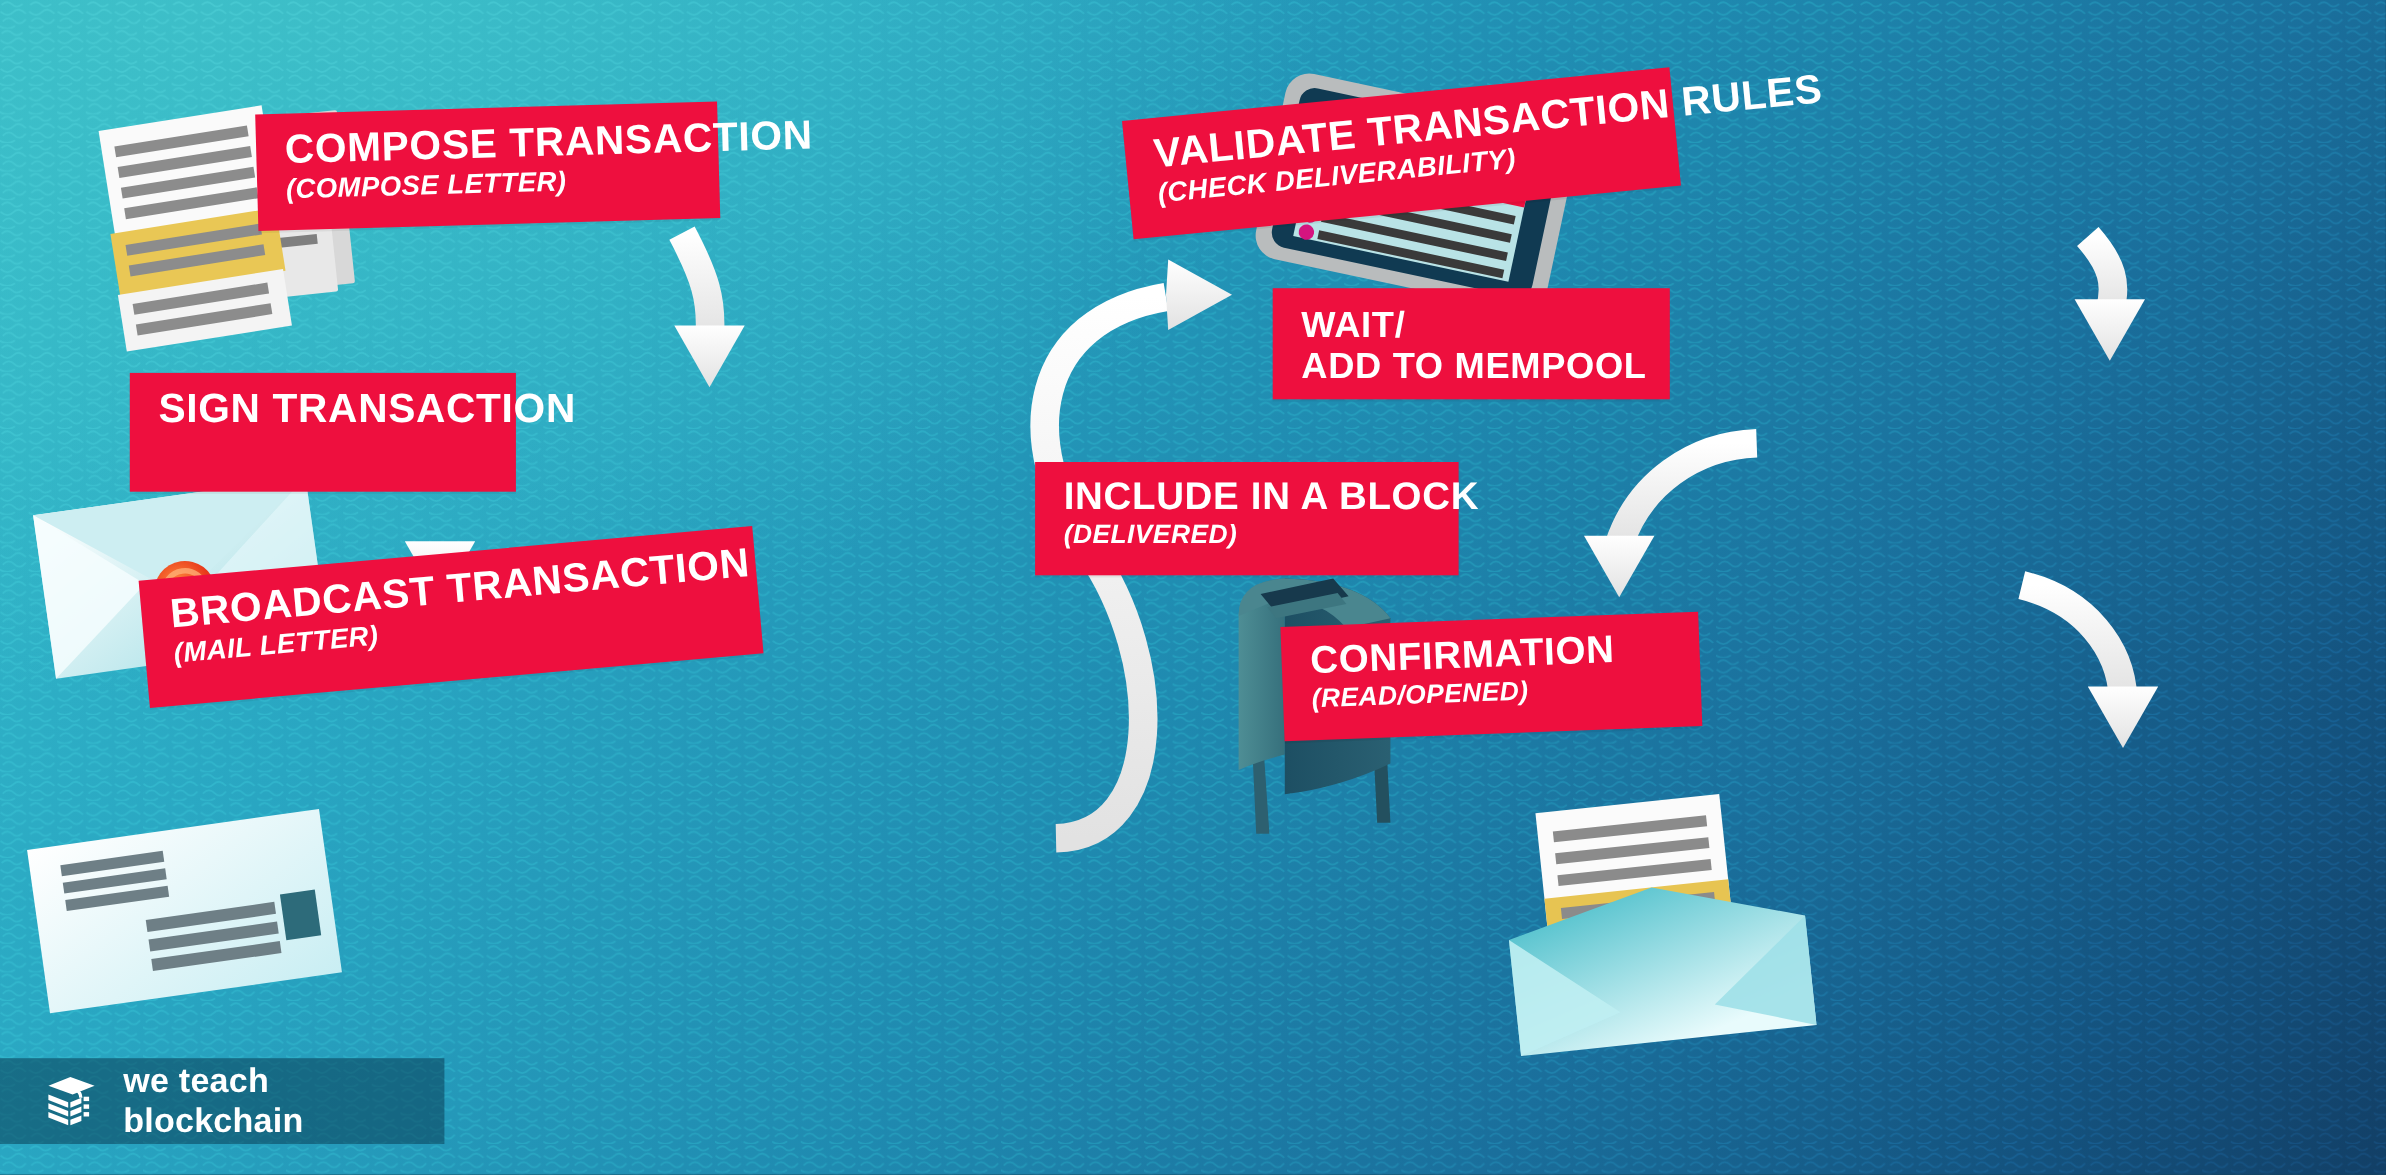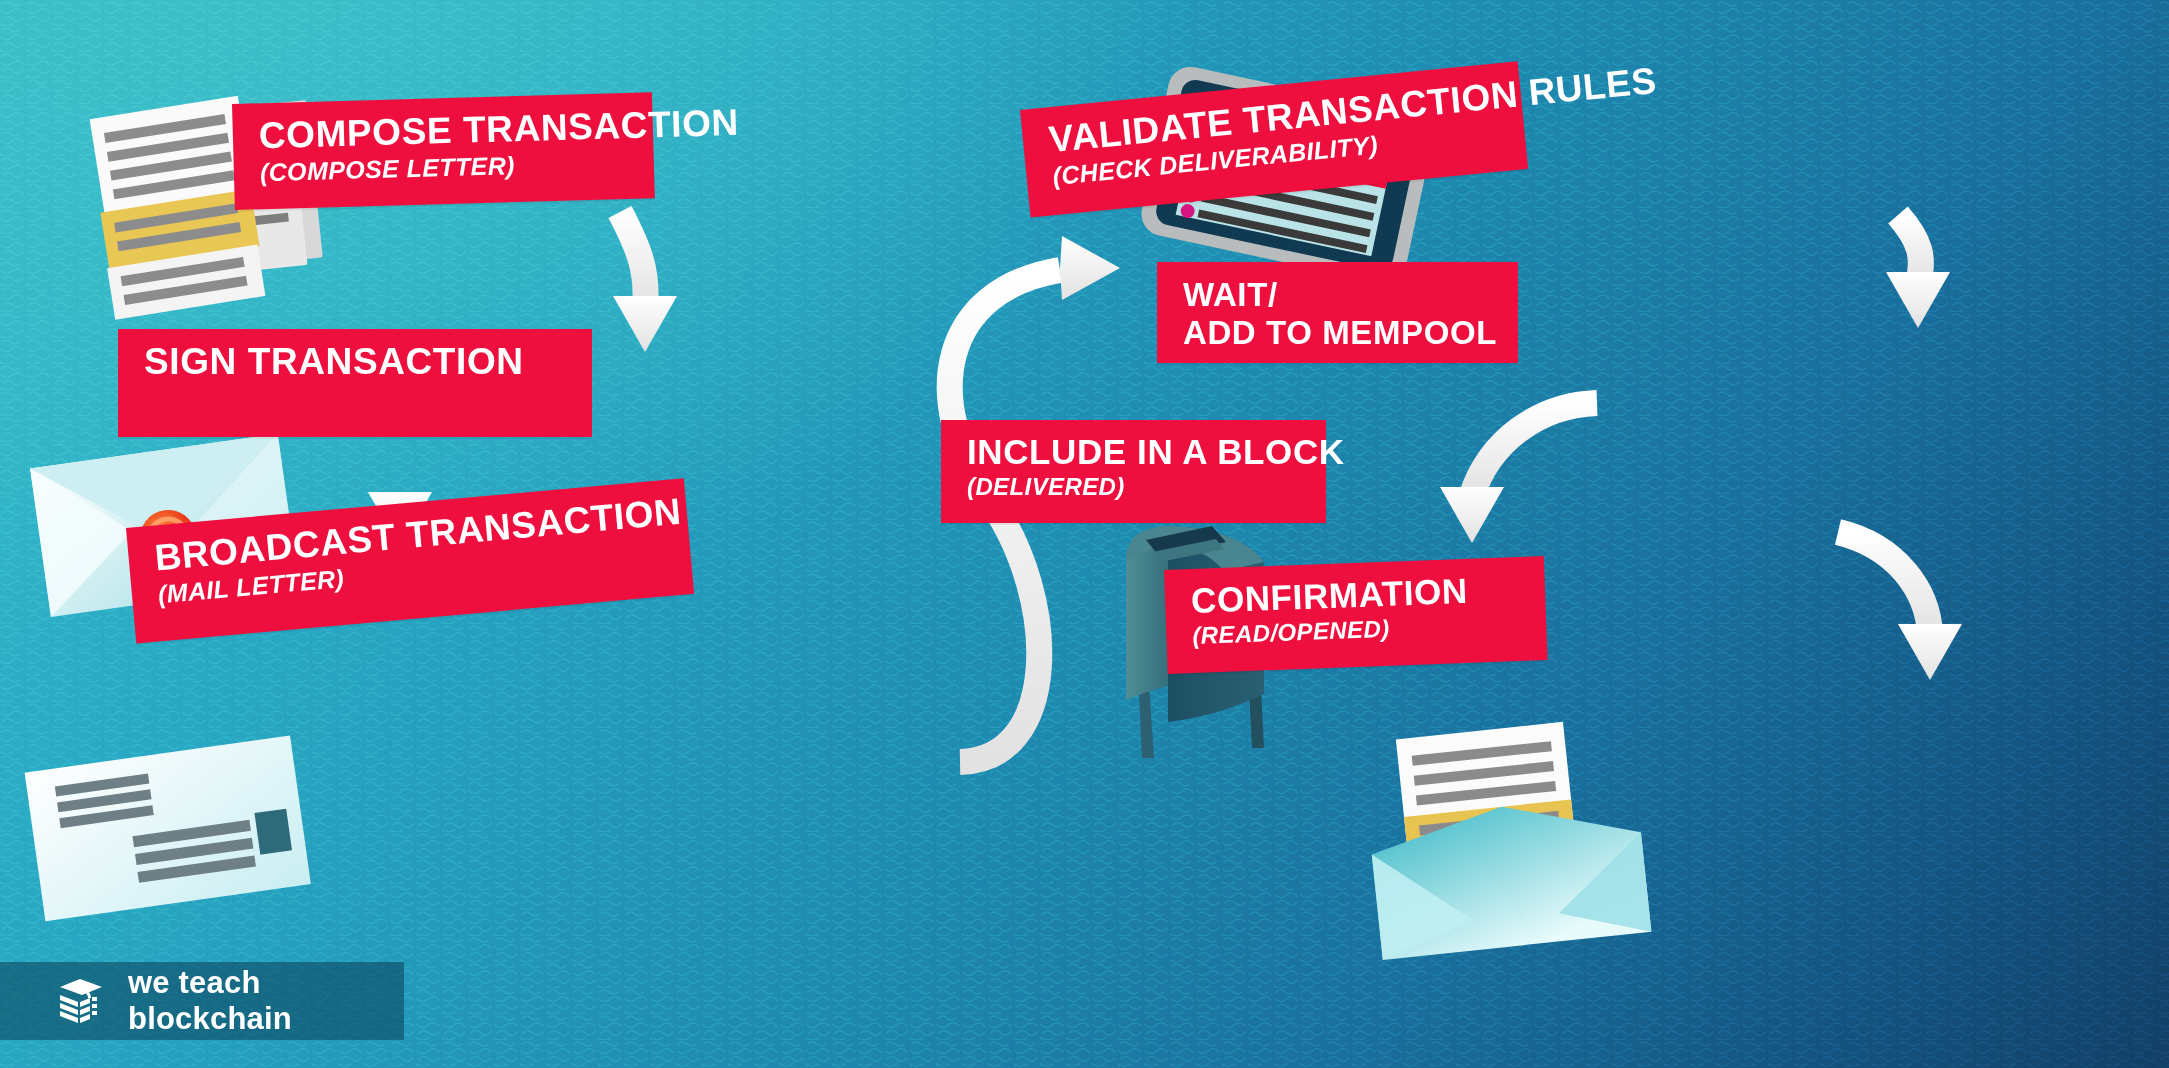--- a/index.html
+++ b/index.html
@@ -43,21 +43,21 @@
     line-height:1.05;
     margin-top:4px;
     white-space:nowrap;
   }
   
   #b-compose   { left:232px;  top:104px;  width:420px; height:106px;
                  transform:rotate(-1.6deg); transform-origin:left top; }
   #b-compose .t1{ font-size:37px; }
   #b-compose .t2{ font-size:25px; }
 
-  #b-sign      { left:118px;  top:329px;  width:474px; height:108px; }
+  #b-sign      { left:118px;  top:339px;  width:351px; height:108px; }
   #b-sign .t1  { font-size:37px; }
   #b-sign .t2  { font-size:25px; }
 
   #b-broadcast { left:126px;  top:528px;  width:560px; height:116px;
                  transform:rotate(-5.1deg); transform-origin:left top; }
   #b-broadcast .t1{ font-size:37px; }
   #b-broadcast .t2{ font-size:25px; }
 
   #b-validate  { left:1020px; top:110px;  width:500px; height:108px;
                  transform:rotate(-5.6deg); transform-origin:left top; }
@@ -73,21 +73,21 @@
 
   #b-confirm   { left:1164px; top:570px;  width:380px; height:104px;
                  transform:rotate(-2.1deg); transform-origin:left top; }
   #b-confirm .t1{ font-size:35px; }
   #b-confirm .t2{ font-size:24px; }
 
   
   #logo-bar {
     position:absolute; left:0; top:962px; width:404px; height:78px;
     background:rgba(10,62,86,.55);
-    display:flex; align-items:center; gap:16px; padding-left:56px;
+    display:flex; align-items:center; gap:16px; padding-left:40px;
   }
   #logo-text {
     color:#fff; font-size:31px; font-weight:bold; letter-spacing:.2px;
   }
   
   svg { display:block; overflow:visible; }
 </style>
 </head>
 <body>
 

